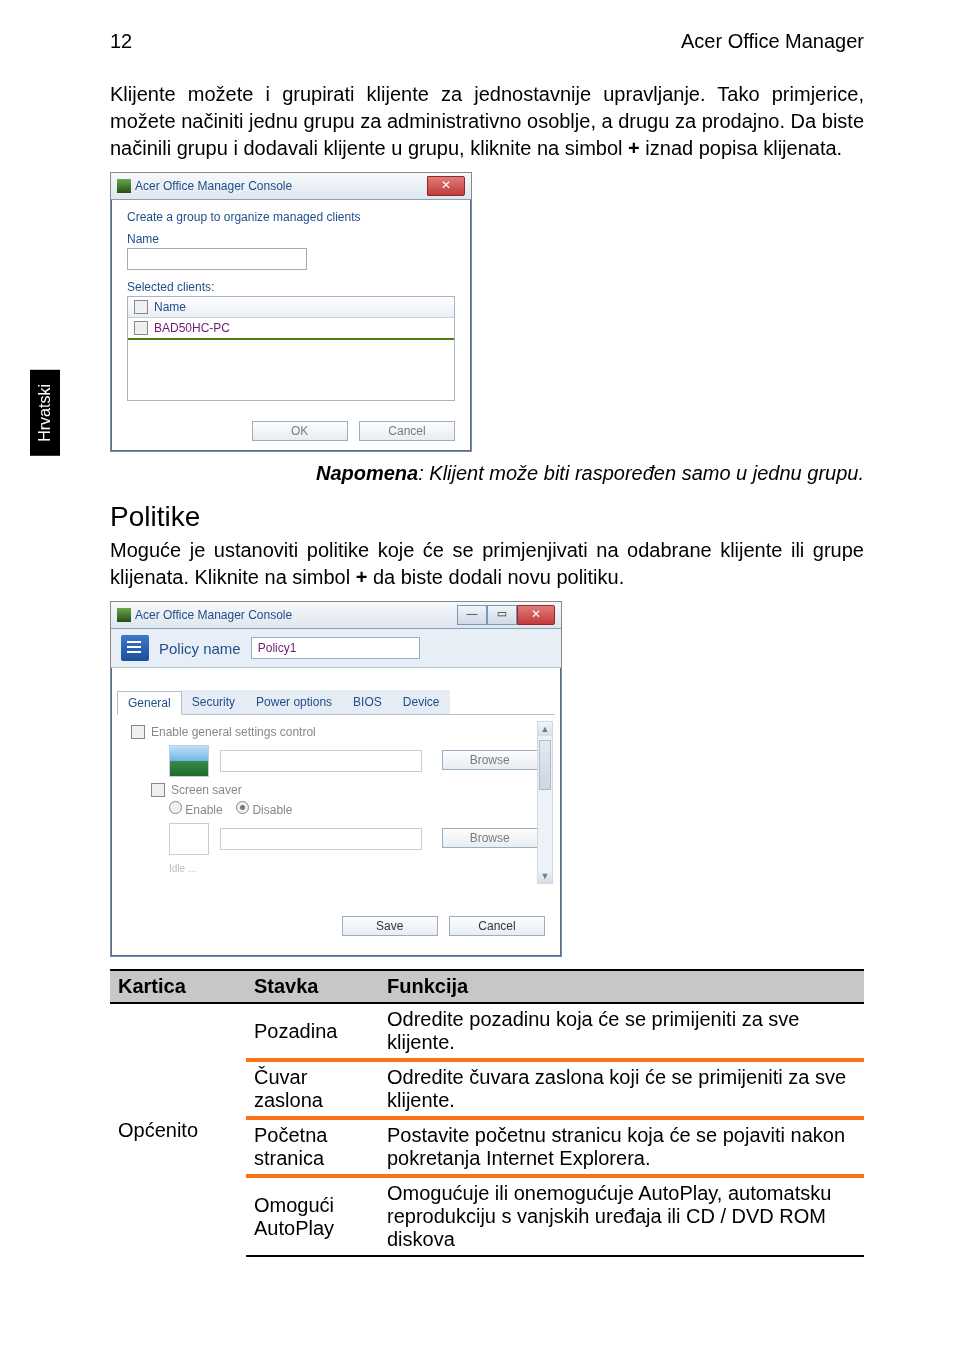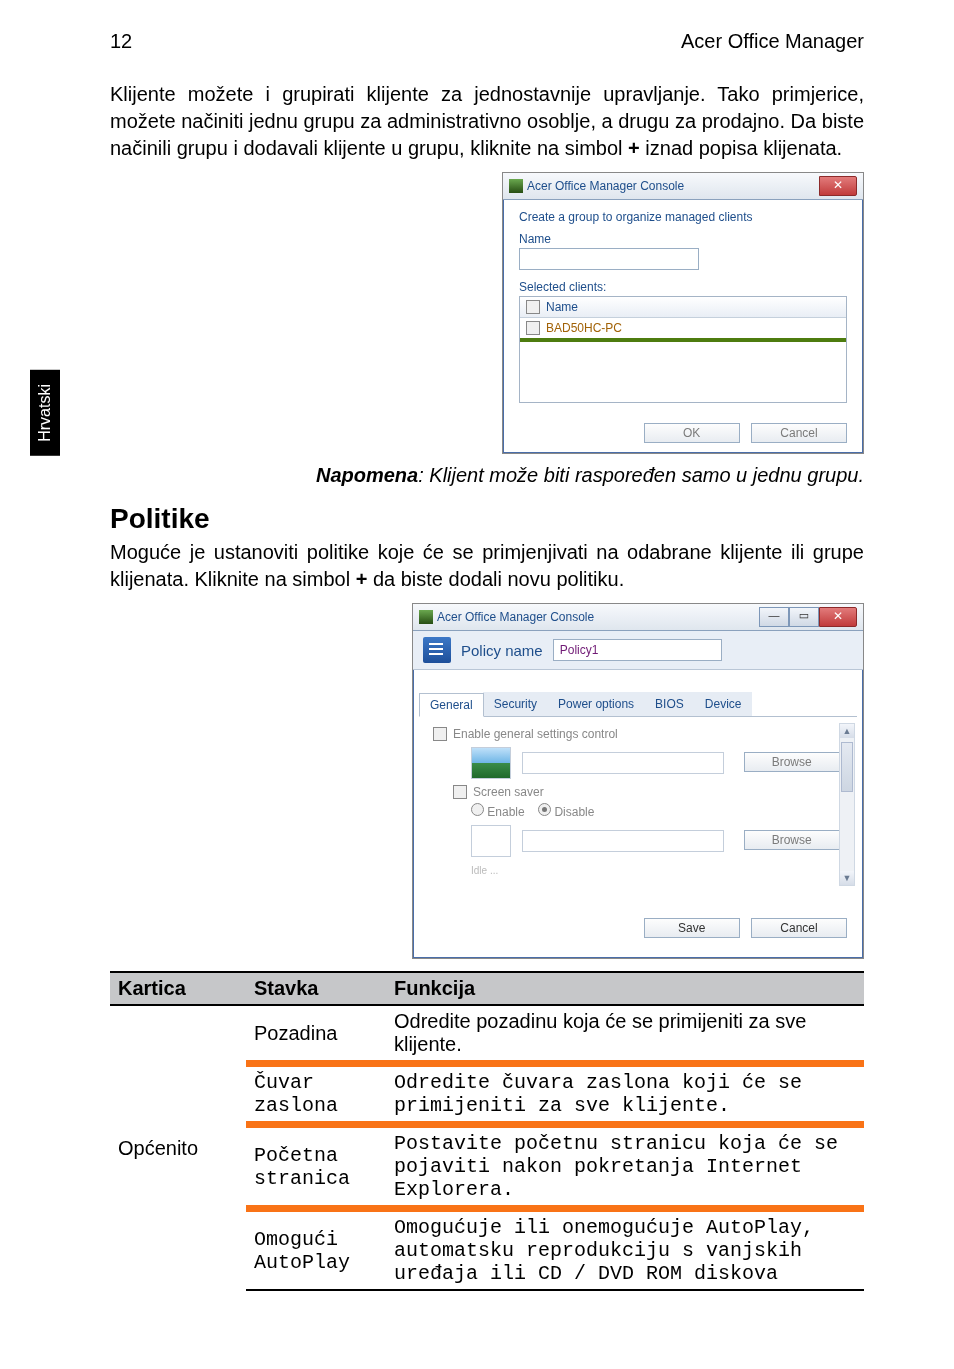--- a/index.html
+++ b/index.html
@@ -40,26 +40,26 @@
   .bold { font-weight: bold; }
   .note {
     text-align: right;
     font-style: italic;
     font-weight: bold;
     margin: 10px 0 16px 0;
   }
   .note .normal { font-weight: normal; }
   h2.section {
     font-size: 28px;
-    font-weight: bold;
+    font-weight: normal;
     margin: 6px 0 4px 0;
   }
 
   
-  .dialog-wrap { display:flex; justify-content:flex-end; margin:6px 0 2px 0; }
+  .dialog-wrap { display:flex; justify-content:flex-start; margin:6px 0 2px 0; }
   .dialog {
     width: 360px;
     background: #fff;
     border: 1px solid #888;
     box-shadow: 0 0 0 1px #4a6ea9 inset;
     font-size: 12px;
   }
   .dialog .titlebar {
     background: linear-gradient(#f7f9fc, #dfe6ee);
     border-bottom: 1px solid #8aa1bd;
@@ -97,22 +97,22 @@
   }
   .list-head {
     background: linear-gradient(#fff,#e9eef5);
     padding: 3px 6px;
     border-bottom: 1px solid #c5d0dc;
     color:#1e4e8b;
     display:flex; align-items:center; gap:6px;
   }
   .list-row {
     padding: 3px 6px;
-    color:#a16207;
-    border-bottom: 4px solid #4d7c0f;
+    color:#701a75;
+    border-bottom: 2px solid #4d7c0f;
     display:flex; align-items:center; gap:6px;
   }
   .list-empty { height: 60px; }
   .cb { width:12px; height:12px; border:1px solid #888; display:inline-block; background:#f0f0f0; }
   .dialog-buttons {
     padding: 10px 16px;
     text-align: right;
   }
   .btn {
     display:inline-block;
@@ -231,22 +231,21 @@
     padding: 4px 8px;
     border-bottom: 2px solid #000;
     border-top: 2px solid #000;
   }
   .datatable td {
     padding: 4px 8px;
     vertical-align: top;
   }
   .datatable .stavka-cell { vertical-align: middle; }
   .row-sep td.sep-stavka, .row-sep td.sep-funk {
-    border-top: 7px solid #f97316;
-    font-family: Liberation Mono, monospace;
+    border-top: 4px solid #f97316;
   }
   .datatable tbody tr.last td { border-bottom: 2px solid #000; }
   .col-kartica { width: 120px; vertical-align: middle !important; }
 </style>
 </head>
 <body>
 
 <div class="page">
   <div class="side-tab">Hrvatski</div>
 

